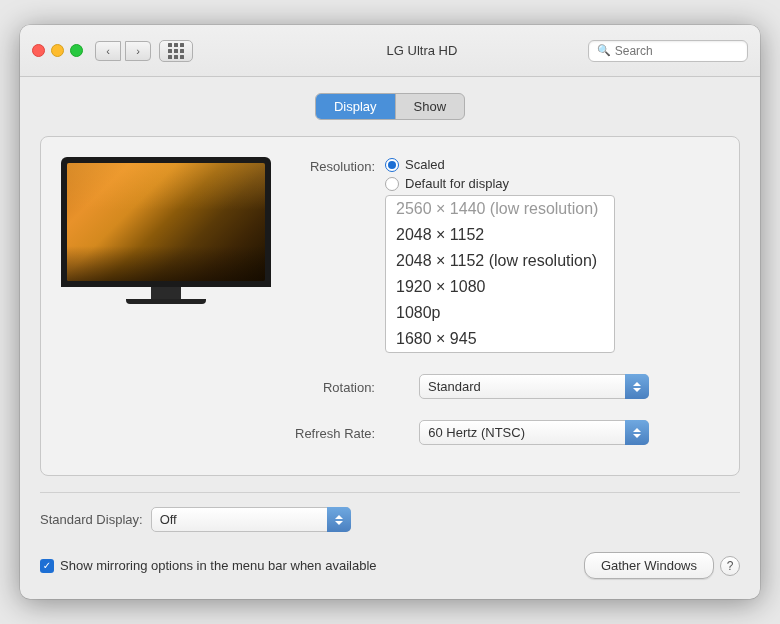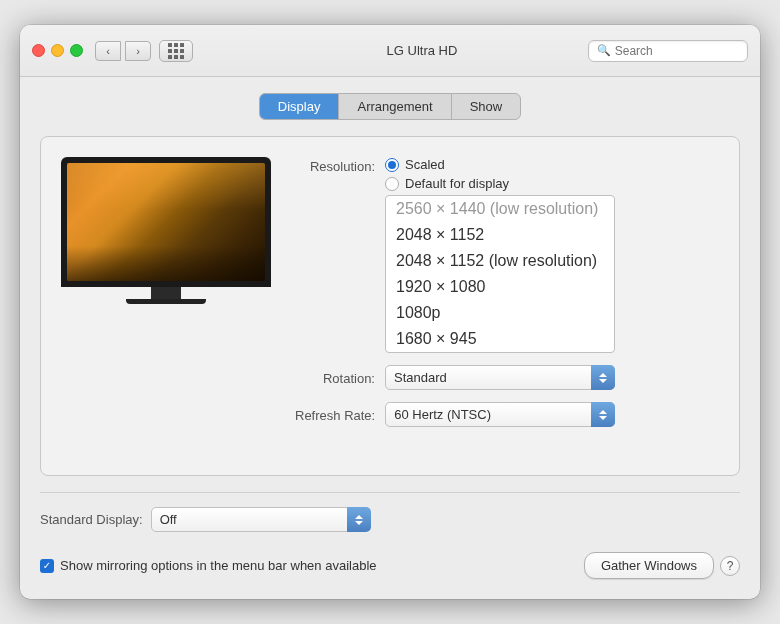--- a/index.html
+++ b/index.html
@@ -270,21 +270,22 @@
     .res-item {
       padding: 4px 10px;
       font-size: 16px;
       color: #333;
       cursor: pointer;
     }
     .res-item.faded { color: #999; }
     .dropdown-row {
       display: flex;
       align-items: center;
-      margin-top: 12px;
+      margin-top: 21px;
+      gap: 34px;
     }
     .dropdown-select {
       appearance: none;
       -webkit-appearance: none;
       background: linear-gradient(to bottom, #ffffff, #f0f0f0);
       border: 1px solid #c0c0c0;
       border-radius: 5px;
       padding: 4px 24px 4px 8px;
       font-size: 13px;
       color: #333;
@@ -426,21 +427,20 @@
       <span class="search-icon-svg">🔍</span>
       <input class="search-input" type="text" placeholder="Search" style="">
     </div>
   </div>
 
   <div class="window-content">
 
     <div class="tabs-container">
       <div class="tab-group">
         <div class="tab active">Display</div>
-        <div class="tab">Arrangement</div>
         <div class="tab">Show</div>
       </div>
     </div>
 
     <div class="main-panel">
       <div class="display-row">
 
         <div class="monitor-image">
           <div class="monitor-outer">
             <div class="monitor-screen"></div>
@@ -502,21 +502,21 @@
               </div>
             </div>
           </div>
         </div>
       </div>
     </div>
 
     <div class="bottom-section">
       <div class="airplay-row">
         <span class="airplay-label">Standard Display:</span>
-        <div class="dropdown-wrapper" style="width:220px">
+        <div class="dropdown-wrapper" style="width:200px">
           <select class="dropdown-select" style="width:200px">
             <option>Off</option>
           </select>
           <div class="dropdown-arrow">
             <div class="arrow-up"></div>
             <div class="arrow-down"></div>
           </div>
         </div>
       </div>
 

